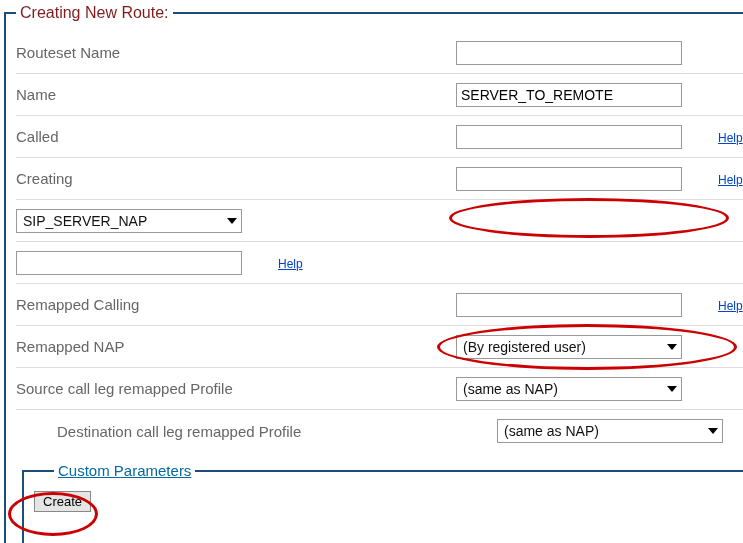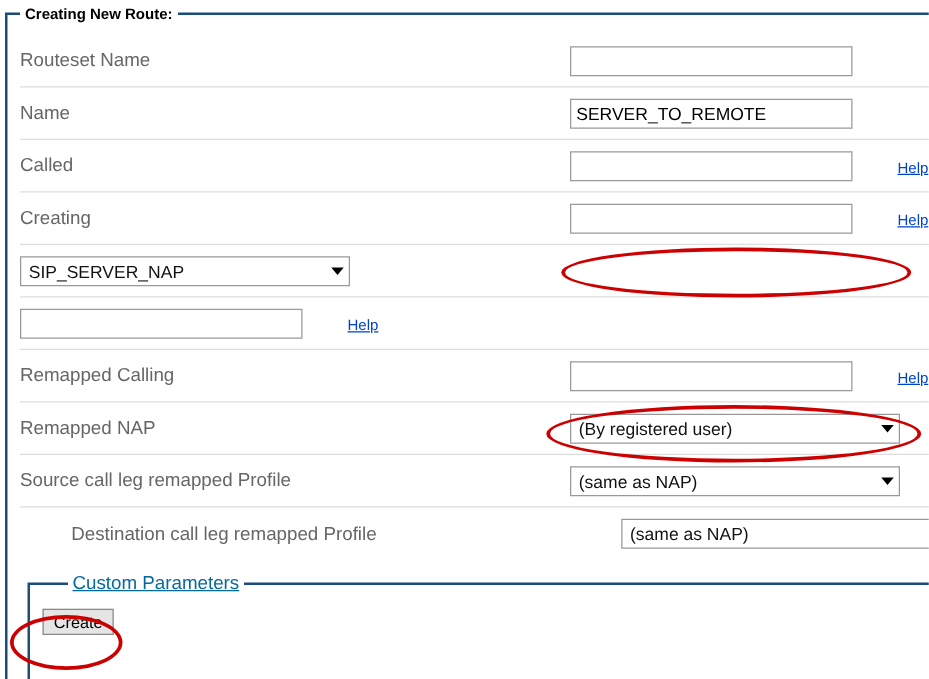--- a/index.html
+++ b/index.html
@@ -11,23 +11,23 @@
     color: #555;
     background: #fff;
     width: 743px;
   }
   fieldset.outer {
     border: 2px solid #1a4d7a;
     padding: 10px 10px 10px 10px;
     margin: 0;
   }
   fieldset.outer > legend {
-    color: #000000;
-    font-weight: bold;
-    font-size: 12px;
+    color: #7f1d1d;
+    font-weight: normal;
+    font-size: 16px;
     padding: 0 4px;
   }
   .row {
     display: flex;
     align-items: center;
     border-bottom: 1px solid #ddd;
     padding: 8px 0;
     min-height: 42px;
   }
   .row:last-of-type { border-bottom: none; }
@@ -53,21 +53,21 @@
     cursor: pointer;
   }
   input[type=text] {
     width: 226px;
     height: 24px;
     border: 1px solid #999;
     padding: 2px 4px;
     font-size: 14px;
   }
   .select {
-    width: 264px;
+    width: 226px;
     height: 24px;
     border: 1px solid #999;
     background: #fff;
     position: relative;
     display: inline-flex;
     align-items: center;
     padding: 0 18px 0 6px;
     font-size: 14px;
     color: #111;
     cursor: pointer;

